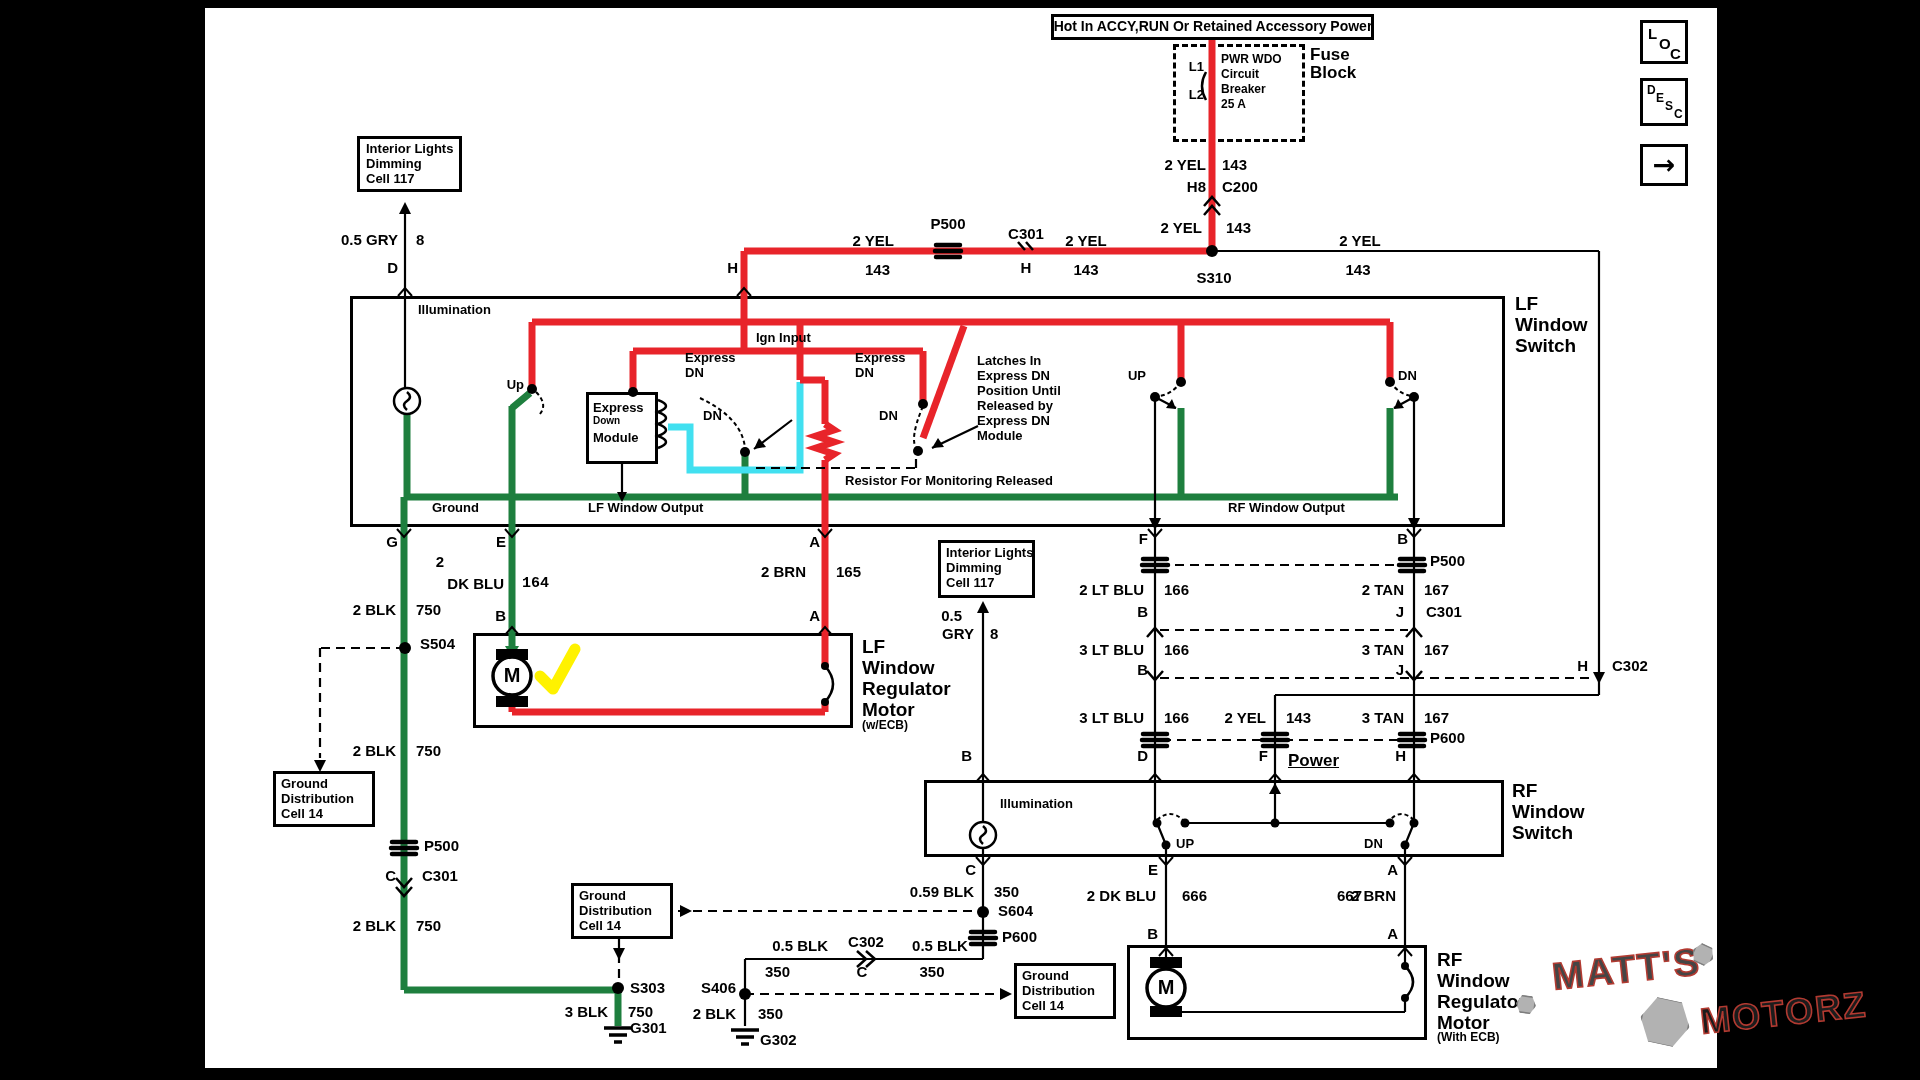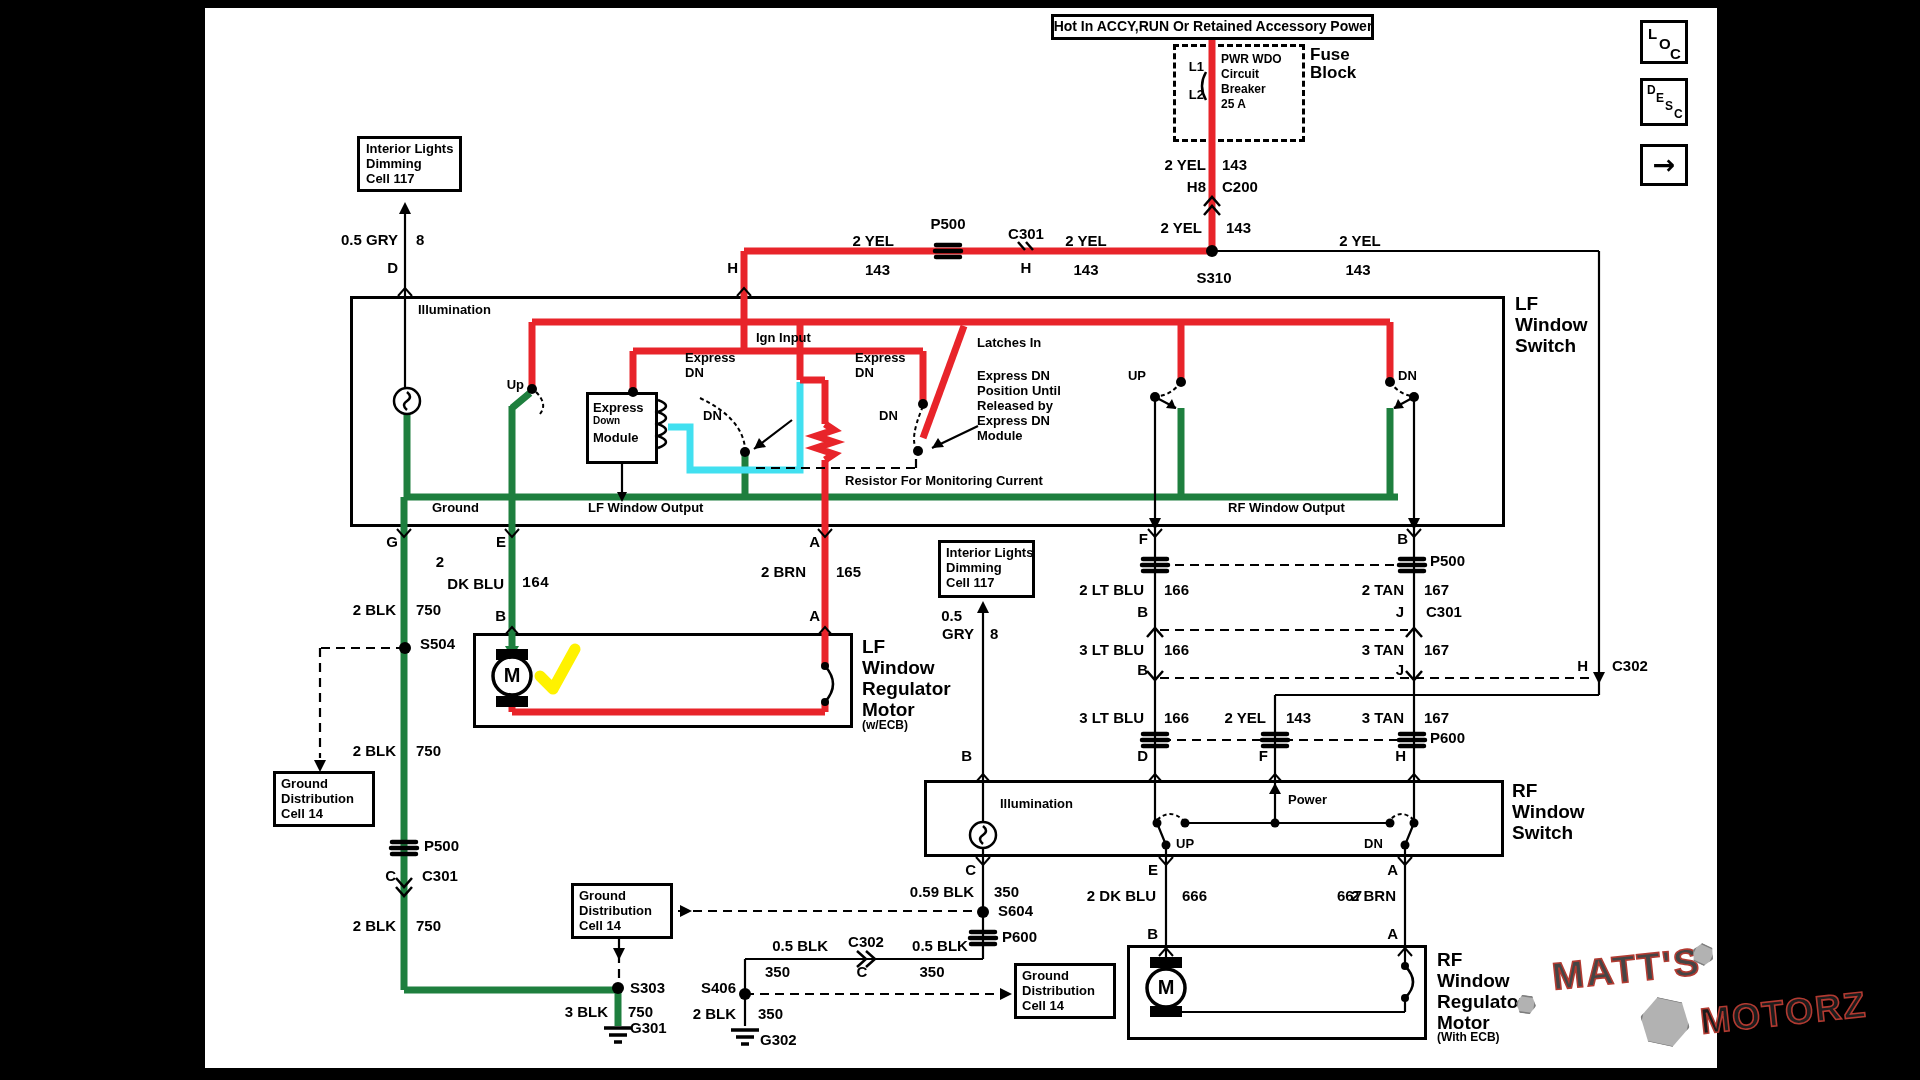--- a/index.html
+++ b/index.html
@@ -234,27 +234,27 @@
       <div class="lbl ar" style="left: 524px; top: 378px; font-size: 13px;">Up</div>
       <div class="lbl" style="left: 593px; top: 401px; font-size: 13px;">Express</div>
       <div class="lbl" style="left: 593px; top: 416px; font-size: 10px;">Down</div>
       <div class="lbl" style="left: 593px; top: 431px; font-size: 13px;">Module</div>
       <div class="lbl" style="left: 685px; top: 351px; font-size: 13px;">Express</div>
       <div class="lbl" style="left: 685px; top: 366px; font-size: 13px;">DN</div>
       <div class="lbl" style="left: 703px; top: 409px; font-size: 13px;">DN</div>
       <div class="lbl" style="left: 855px; top: 351px; font-size: 13px;">Express</div>
       <div class="lbl" style="left: 855px; top: 366px; font-size: 13px;">DN</div>
       <div class="lbl" style="left: 879px; top: 409px; font-size: 13px;">DN</div>
-      <div class="lbl" style="left: 977px; top: 336px; font-size: 13px;">Latches In</div>
+      <div class="lbl" style="left: 977px; top: 354px; font-size: 13px;">Latches In</div>
       <div class="lbl" style="left: 977px; top: 369px; font-size: 13px;">Express DN</div>
       <div class="lbl" style="left: 977px; top: 384px; font-size: 13px;">Position Until</div>
       <div class="lbl" style="left: 977px; top: 399px; font-size: 13px;">Released by</div>
       <div class="lbl" style="left: 977px; top: 414px; font-size: 13px;">Express DN</div>
       <div class="lbl" style="left: 977px; top: 429px; font-size: 13px;">Module</div>
-      <div class="lbl" style="left: 845px; top: 474px; font-size: 13px;">Resistor For Monitoring Current</div>
+      <div class="lbl" style="left: 845px; top: 474px; font-size: 13px;">Resistor For Monitoring Released</div>
       <div class="lbl" style="left: 432px; top: 501px; font-size: 13px;">Ground</div>
       <div class="lbl" style="left: 588px; top: 501px; font-size: 13px;">LF Window Output</div>
       <div class="lbl" style="left: 1228px; top: 501px; font-size: 13px;">RF Window Output</div>
       <div class="lbl ar" style="left: 1146px; top: 369px; font-size: 13px;">UP</div>
       <div class="lbl" style="left: 1398px; top: 369px; font-size: 13px;">DN</div>
       <div class="lbl" style="left: 1515px; top: 294px; font-size: 19px;">LF</div>
       <div class="lbl" style="left: 1515px; top: 315px; font-size: 19px;">Window</div>
       <div class="lbl" style="left: 1515px; top: 336px; font-size: 19px;">Switch</div>
       <div class="lbl ar" style="left: 398px; top: 534px;">G</div>
       <div class="lbl ar" style="left: 506px; top: 534px;">E</div>
@@ -305,21 +305,21 @@
       <div class="lbl ar" style="left: 1266px; top: 710px;">2 YEL</div>
       <div class="lbl" style="left: 1286px; top: 710px;">143</div>
       <div class="lbl ar" style="left: 1404px; top: 710px;">3 TAN</div>
       <div class="lbl" style="left: 1424px; top: 710px;">167</div>
       <div class="lbl" style="left: 1430px; top: 730px;">P600</div>
       <div class="lbl ar" style="left: 1148px; top: 748px;">D</div>
       <div class="lbl ar" style="left: 1268px; top: 748px;">F</div>
       <div class="lbl ar" style="left: 1406px; top: 748px;">H</div>
       <div class="lbl" style="left: 1000px; top: 797px; font-size: 13px;">Illumination</div>
       <div class="lbl" style="left: 1176px; top: 837px; font-size: 13px;">UP</div>
-      <div class="lbl" style="left: 1288px; top: 793px; font-size: 13px;">Power</div>
+      <div class="lbl" style="left: 1288px; top: 752px; font-size: 17px; text-decoration: underline;">Power</div>
       <div class="lbl" style="left: 1364px; top: 837px; font-size: 13px;">DN</div>
       <div class="lbl" style="left: 1512px; top: 781px; font-size: 19px;">RF</div>
       <div class="lbl" style="left: 1512px; top: 802px; font-size: 19px;">Window</div>
       <div class="lbl" style="left: 1512px; top: 823px; font-size: 19px;">Switch</div>
       <div class="lbl ar" style="left: 976px; top: 862px;">C</div>
       <div class="lbl ar" style="left: 974px; top: 884px;">0.59 BLK</div>
       <div class="lbl" style="left: 994px; top: 884px;">350</div>
       <div class="lbl" style="left: 998px; top: 903px;">S604</div>
       <div class="lbl" style="left: 1002px; top: 929px;">P600</div>
       <div class="lbl ar" style="left: 1158px; top: 862px;">E</div>

